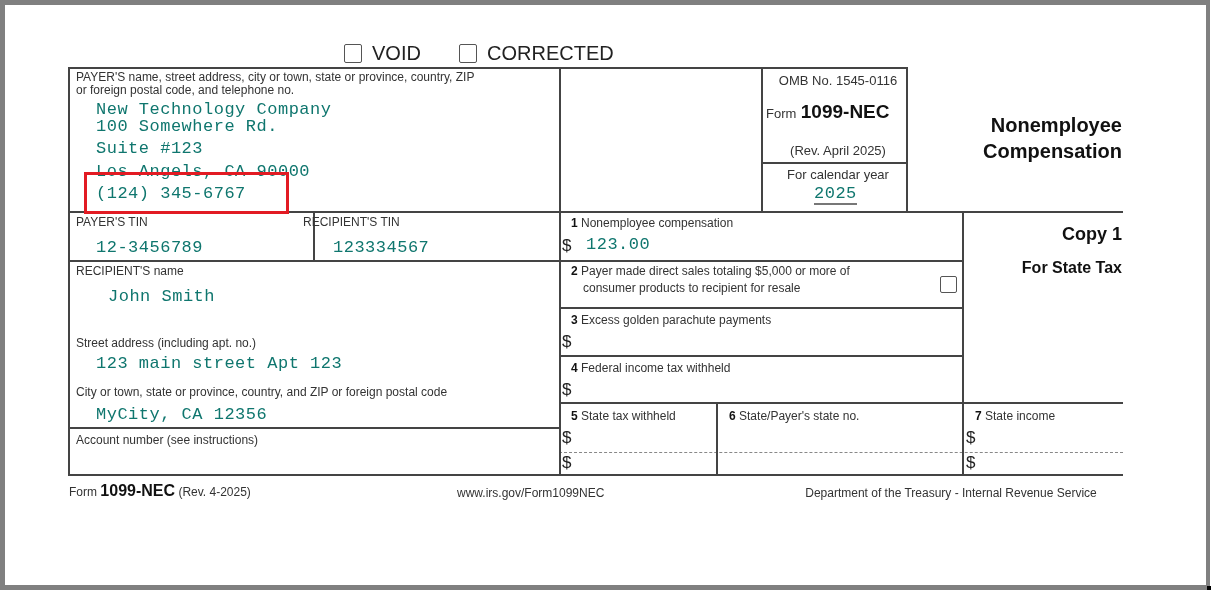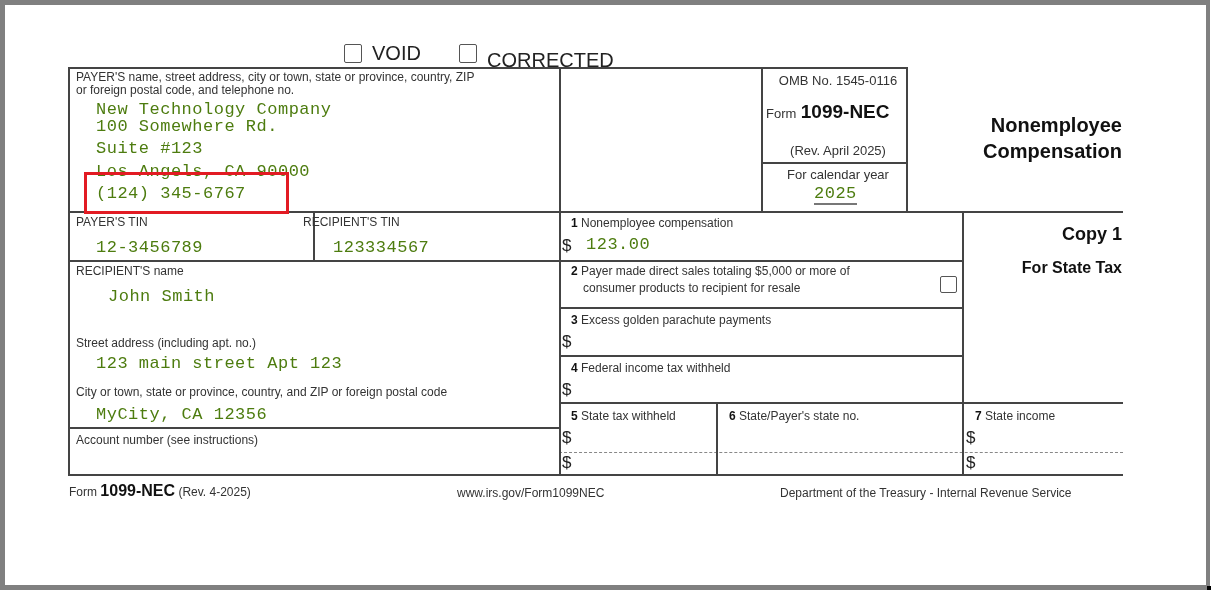--- a/index.html
+++ b/index.html
@@ -6,40 +6,40 @@
   body { width:1211px; height:590px; background:#fff; position:relative; overflow:hidden; font-family:"Liberation Sans", sans-serif; color:#222; }
   .frame { position:absolute; left:0; top:0; width:1201px; height:580px; border:5px solid #808080; border-right-width:4px; border-bottom-width:5px; box-sizing:content-box; }
   .shadow-corner { position:absolute; right:0; bottom:0; width:4px; height:4px; background:#000; }
   .abs { position:absolute; }
   .line { position:absolute; background:#444; }
   .h { height:2px; }
   .v { width:2px; }
   .dash { position:absolute; height:0; border-top:1px dashed #888; }
   .lbl { position:absolute; font-size:12px; color:#333; white-space:nowrap; }
   .lbl b { font-weight:bold; color:#111; }
-  .mono { position:absolute; font-family:"Liberation Mono", monospace; font-size:17px; color:#4d7c0f; white-space:nowrap; letter-spacing:0.5px; }
+  .mono { position:absolute; font-family:"Liberation Mono", monospace; font-size:17px; color:#0f766e; white-space:nowrap; letter-spacing:0.5px; }
   .dollar { position:absolute; font-size:17px; color:#222; }
   .cb { position:absolute; width:15px; height:15px; border:1.5px solid #555; background:#fff; border-radius:2px; }
   .top-cb-label { position:absolute; font-size:20px; color:#222; }
   .big-title { position:absolute; font-size:20px; font-weight:bold; text-align:right; color:#111; line-height:26px; }
   .copy-title { position:absolute; font-size:18px; font-weight:bold; text-align:right; color:#111; }
   .copy-sub { position:absolute; font-size:16px; font-weight:bold; text-align:right; color:#111; line-height:23px; }
   .highlight { position:absolute; border:3px solid #e21b23; }
   .footer { position:absolute; font-size:12px; color:#333; white-space:nowrap; }
 </style>
 </head>
 <body>
 
 <div class="frame"></div>
 <div class="shadow-corner"></div>
 
 <div class="cb" style="left:344px;top:44px;width:16px;height:17px;"></div>
 <div class="top-cb-label" style="left:372px;top:42px;">VOID</div>
 <div class="cb" style="left:459px;top:44px;width:16px;height:17px;"></div>
-<div class="top-cb-label" style="left:487px;top:42px;margin-top:7px;">CORRECTED</div>
+<div class="top-cb-label" style="left:487px;top:42px;">CORRECTED</div>
 
 <div class="line h" style="left:68px;top:67px;width:840px;"></div>
 <div class="line h" style="left:68px;top:211px;width:1055px;"></div>
 <div class="line h" style="left:68px;top:260px;width:896px;"></div>
 <div class="line h" style="left:559px;top:307px;width:405px;"></div>
 <div class="line h" style="left:559px;top:355px;width:405px;"></div>
 <div class="line h" style="left:559px;top:402px;width:564px;"></div>
 <div class="line h" style="left:68px;top:427px;width:492px;"></div>
 <div class="line h" style="left:68px;top:474px;width:1055px;"></div>
 <div class="dash" style="left:559px;top:452px;width:564px;"></div>
@@ -118,13 +118,13 @@
 <div class="copy-sub" style="left:970px;top:256px;width:152px;">
   <div>For State Tax</div>
 </div>
 
 <div class="footer" style="left:69px;top:482px;">
   <span>Form</span>
   <span style="font-size:16px;font-weight:bold;color:#111;">1099-NEC</span>
   <span>(Rev. 4-2025)</span>
 </div>
 <div class="footer" style="left:457px;top:486px;">www.irs.gov/Form1099NEC</div>
-<div class="footer" style="left:780px;top:486px;width:342px;text-align:left;">Department of the Treasury - Internal Revenue Service</div>
+<div class="footer" style="left:780px;top:486px;width:342px;text-align:center;">Department of the Treasury - Internal Revenue Service</div>
 
 </body></html>

